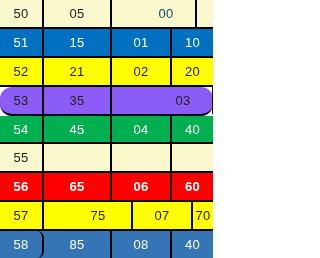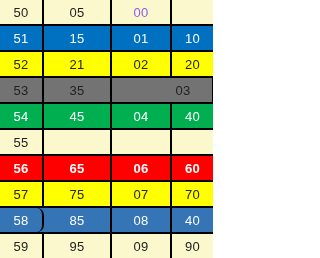--- a/index.html
+++ b/index.html
@@ -48,36 +48,36 @@
   .cell.c3 { flex: 1 1 auto; border-right: none; }
   .cell.bold { font-weight: bold; }
 </style>
 </head>
 <body>
 
 <div id="grid">
     <div class="row" style="background: rgb(250, 248, 204);">
       <div class="cell c0" style="color: rgb(34, 34, 34);">50</div>
       <div class="cell c1" style="color: rgb(34, 34, 34);">05</div>
-      <div class="cell c2" style="color: #8b5cf6;">00</div>
+      <div class="cell c2" style="color: #0c4a6e; margin-left: 25px;">00</div>
       <div class="cell c3" style="color: rgb(34, 34, 34);"></div>
     </div>
     <div class="row" style="background: rgb(0, 112, 192);">
       <div class="cell c0" style="color: rgb(255, 255, 255);">51</div>
       <div class="cell c1" style="color: rgb(255, 255, 255);">15</div>
       <div class="cell c2" style="color: rgb(255, 255, 255);">01</div>
       <div class="cell c3" style="color: rgb(255, 255, 255);">10</div>
     </div>
     <div class="row" style="background: rgb(255, 255, 0);">
       <div class="cell c0" style="color: rgb(34, 34, 34);">52</div>
       <div class="cell c1" style="color: rgb(34, 34, 34);">21</div>
       <div class="cell c2" style="color: rgb(34, 34, 34);">02</div>
       <div class="cell c3" style="color: rgb(34, 34, 34);">20</div>
     </div>
-    <div class="row" style="background: #737373;">
+    <div class="row" style="background: #8b5cf6; border-radius: 12px;">
       <div class="cell c0" style="color: rgb(34, 34, 34);">53</div>
       <div class="cell c1" style="color: rgb(34, 34, 34);">35</div>
       <div class="cell c2" style="color: rgb(34, 34, 34); margin-left: 42px;">03</div>
       <div class="cell c3" style="color: rgb(34, 34, 34);">40</div>
     </div>
     <div class="row" style="background: rgb(0, 176, 80);">
       <div class="cell c0" style="color: rgb(255, 255, 255);">54</div>
       <div class="cell c1" style="color: rgb(255, 255, 255);">45</div>
       <div class="cell c2" style="color: rgb(255, 255, 255);">04</div>
       <div class="cell c3" style="color: rgb(255, 255, 255);">40</div>
@@ -89,29 +89,23 @@
       <div class="cell c3" style="color: rgb(34, 34, 34);"></div>
     </div>
     <div class="row" style="background: rgb(255, 0, 0);">
       <div class="cell c0 bold" style="color: rgb(255, 255, 255);">56</div>
       <div class="cell c1 bold" style="color: rgb(255, 255, 255);">65</div>
       <div class="cell c2 bold" style="color: rgb(255, 255, 255);">06</div>
       <div class="cell c3 bold" style="color: rgb(255, 255, 255);">60</div>
     </div>
     <div class="row" style="background: rgb(255, 255, 0);">
       <div class="cell c0" style="color: rgb(34, 34, 34);">57</div>
-      <div class="cell c1" style="color: rgb(34, 34, 34);">75</div>
+      <div class="cell c1" style="color: rgb(34, 34, 34); margin-left: 21px;">75</div>
       <div class="cell c2" style="color: rgb(34, 34, 34);">07</div>
       <div class="cell c3" style="color: rgb(34, 34, 34);">70</div>
     </div>
     <div class="row" style="background: rgb(53, 117, 181);">
       <div class="cell c0" style="color: rgb(255, 255, 255); border-radius: 7px;">58</div>
       <div class="cell c1" style="color: rgb(255, 255, 255);">85</div>
       <div class="cell c2" style="color: rgb(255, 255, 255);">08</div>
       <div class="cell c3" style="color: rgb(255, 255, 255);">40</div>
     </div>
-    <div class="row" style="background: rgb(250, 248, 204);">
-      <div class="cell c0" style="color: rgb(34, 34, 34);">59</div>
-      <div class="cell c1" style="color: rgb(34, 34, 34);">95</div>
-      <div class="cell c2" style="color: rgb(34, 34, 34);">09</div>
-      <div class="cell c3" style="color: rgb(34, 34, 34);">90</div>
-    </div>
   </div>
 
 </body></html>

